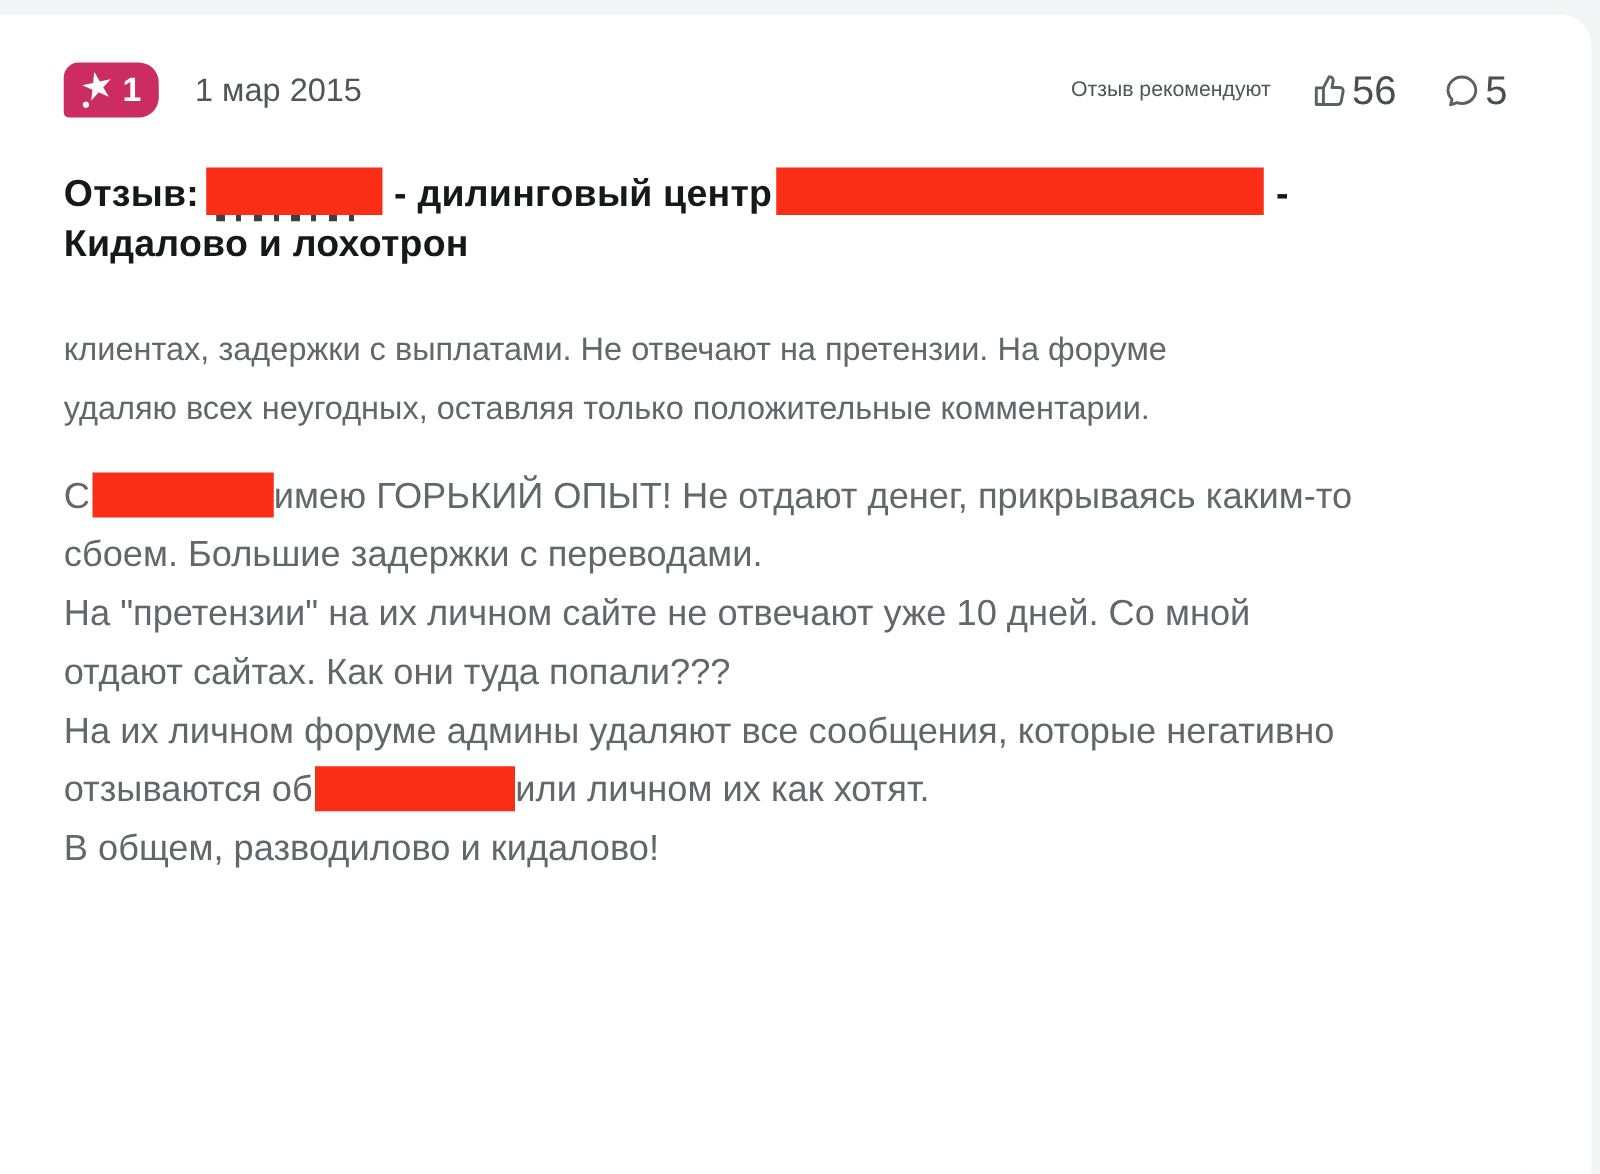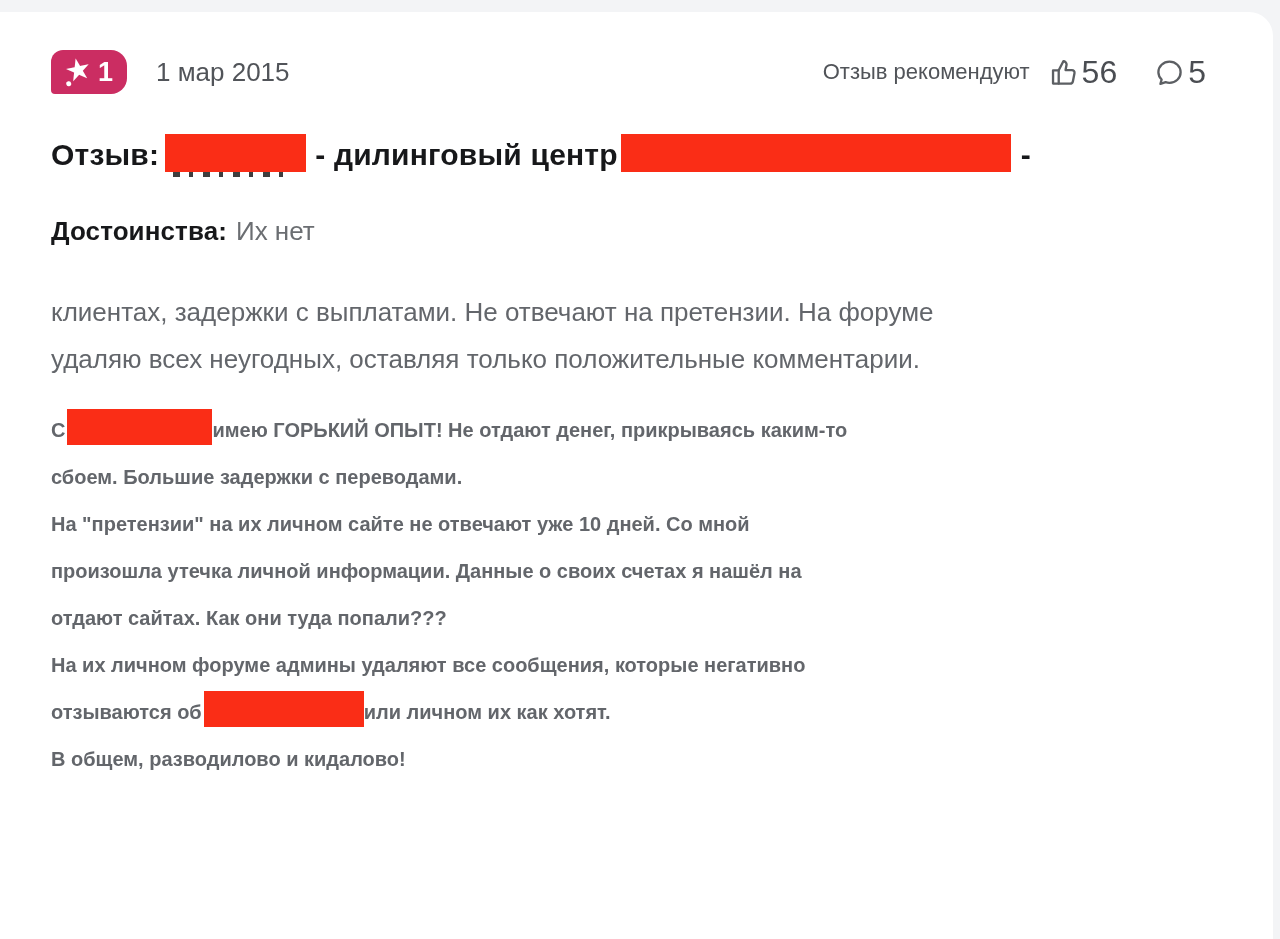--- a/index.html
+++ b/index.html
@@ -59,21 +59,21 @@
     background:#fff;
   }
   .badge-num{font-size:27px;font-weight:bold;line-height:1;}
   .review-date{
     margin-left:29px;
     font-size:26px;
     color:var(--meta-gray);
     text-align:center;
   }
   .header-right{display:flex;align-items:center;color:var(--meta-gray);}
-  .recommend-label{font-size:22px;margin-right:18px;}
+  .recommend-label{font-size:17px;margin-right:31px;}
   .meta-group{
     display:flex;align-items:center;
     background:none;border:none;cursor:pointer;
     font-family:inherit;
     color:#4a4d52;
     font-size:32px;
   }
   .meta-group + .meta-group{margin-left:37px;}
   .meta-icon{width:31px;height:31px;display:block;}
   .meta-icon svg{width:100%;height:100%;display:block;stroke:var(--icon-gray);fill:none;stroke-width:1.8;stroke-linejoin:round;stroke-linecap:round;}
@@ -123,23 +123,22 @@
     letter-spacing:.1px;
   }
   .pros-value{color:#6b6e72;}
   .cons-block{
     margin-top:40px;
     font-size:26px;
     line-height:47px;
   }
   .body-block{
     margin-top:24px;
-    font-size:20px;
+    font-size:29px;
     line-height:47px;
-    font-weight:bold;
   }
   .text-line{display:block;}
 </style>
 </head>
 <body>
 
 <div class="card">
 
   <div class="header-row">
     <div class="header-left">
@@ -166,35 +165,32 @@
             <path d="M12 3.6 c4.8 0 8.6 3.7 8.6 8.2 s-3.8 8.2-8.6 8.2 c-1.1 0-2.1-.2-3-.5 L5 20.8 l.9-3.4 C4.4 15.9 3.4 14 3.4 11.8 c0-4.5 3.8-8.2 8.6-8.2 Z"></path>
           </svg>
         </span>
         <span class="meta-count">5</span>
       </button>
     </div>
   </div>
 
   <h1 class="review-title">
     <span class="title-line"><span>Отзыв:</span><span class="redact redact-t rw-141 redact--peek"></span><span>- дилинговый центр</span><span class="redact redact-t rw-390"></span><span>-</span></span>
+    <span class="text-line">Кидалово и лохотрон</span>
   </h1>
 
-  <div class="pros-row">
-    <span class="inline-label">Достоинства:</span><span class="pros-value">Их нет</span>
-  </div>
 
   <div class="cons-block">
     <span class="text-line">клиентах, задержки с выплатами. Не отвечают на претензии. На форуме</span>
     <span class="text-line">удаляю всех неугодных, оставляя только положительные комментарии.</span>
   </div>
 
   <div class="body-block">
     <span class="text-line"><span>С</span><span class="redact redact-b rw-145"></span><span>имею ГОРЬКИЙ ОПЫТ! Не отдают денег, прикрываясь каким-то</span></span>
     <span class="text-line">сбоем. Большие задержки с переводами.</span>
     <span class="text-line">На "претензии" на их личном сайте не отвечают уже 10 дней. Со мной</span>
-    <span class="text-line">произошла утечка личной информации. Данные о своих счетах я нашёл на</span>
     <span class="text-line">отдают сайтах. Как они туда попали???</span>
     <span class="text-line">На их личном форуме админы удаляют все сообщения, которые негативно</span>
     <span class="text-line"><span>отзываются об</span><span class="redact redact-b rw-160"></span><span>или личном их как хотят.</span></span>
     <span class="text-line">В общем, разводилово и кидалово!</span>
   </div>
 
 </div>
 
 </body></html>

